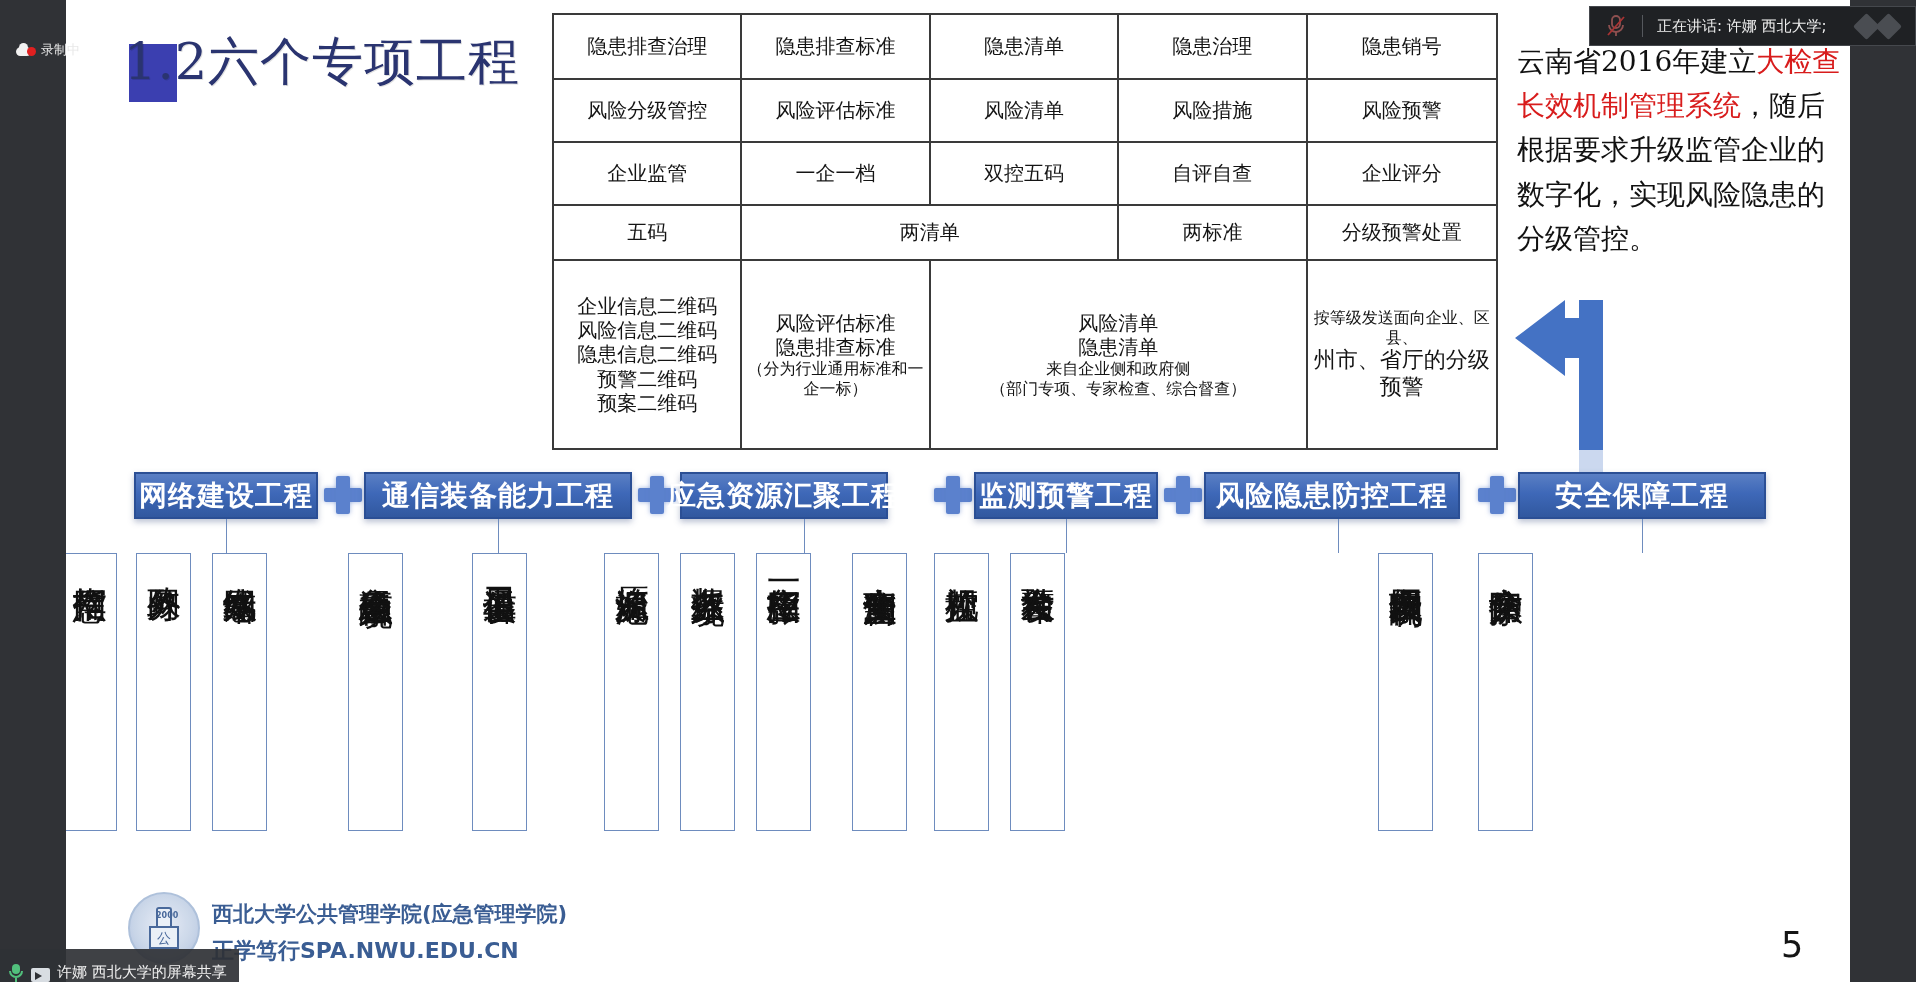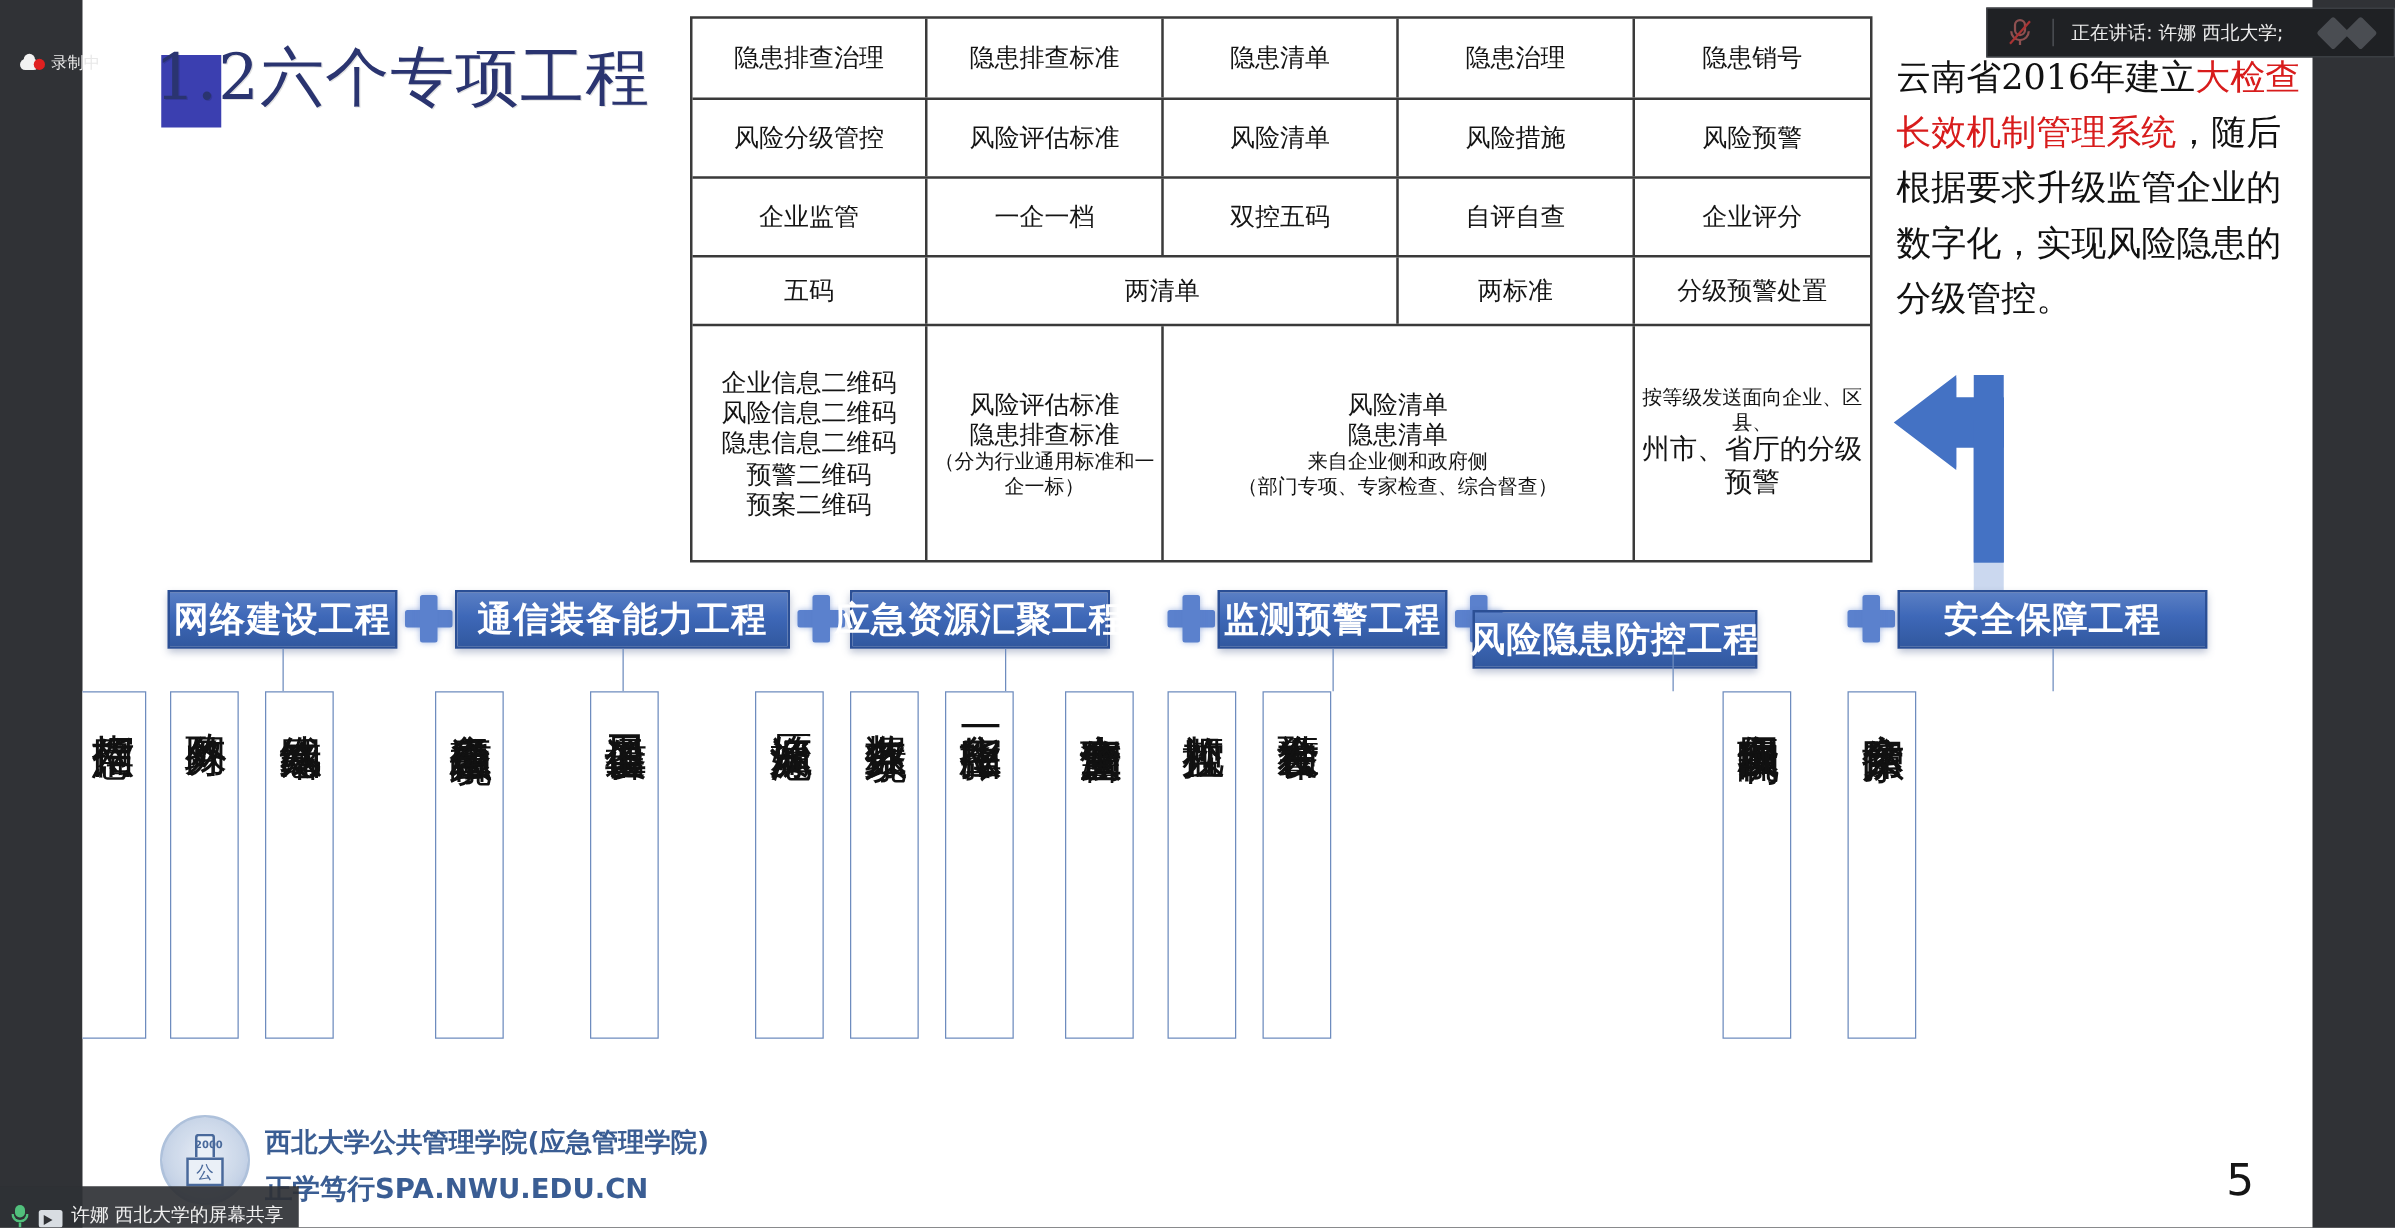--- a/index.html
+++ b/index.html
@@ -366,21 +366,21 @@
       <div class="banner" style="left:614px;width:208px;">应急资源汇聚工程</div>
       <div class="plus" style="left:868px;">
           <i class="h"></i>
           <i class="v"></i>
         </div>
       <div class="banner" style="left:908px;width:184px;">监测预警工程</div>
       <div class="plus" style="left:1098px;">
           <i class="h"></i>
           <i class="v"></i>
         </div>
-      <div class="banner" style="left:1112px;width:228px;margin-top:16px;">风险隐患防控工程</div>
+      <div class="banner" style="left:1138px;width:256px;">风险隐患防控工程</div>
       <div class="plus" style="left:1412px;">
           <i class="h"></i>
           <i class="v"></i>
         </div>
       <div class="banner" style="left:1452px;width:248px;">安全保障工程</div>
     </div>
 
     <div class="vline" style="left:160px;top:519px;height:34px;"></div>
     <div class="vline" style="left:432px;top:519px;height:34px;"></div>
     <div class="vline" style="left:738px;top:519px;height:34px;"></div>

